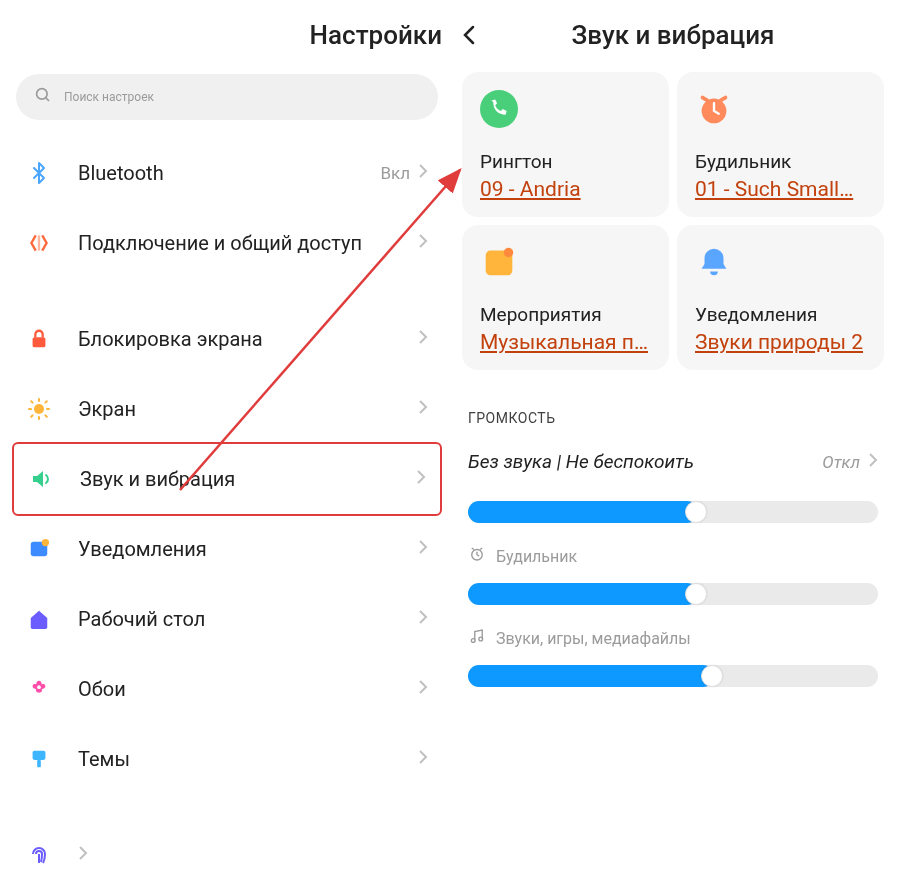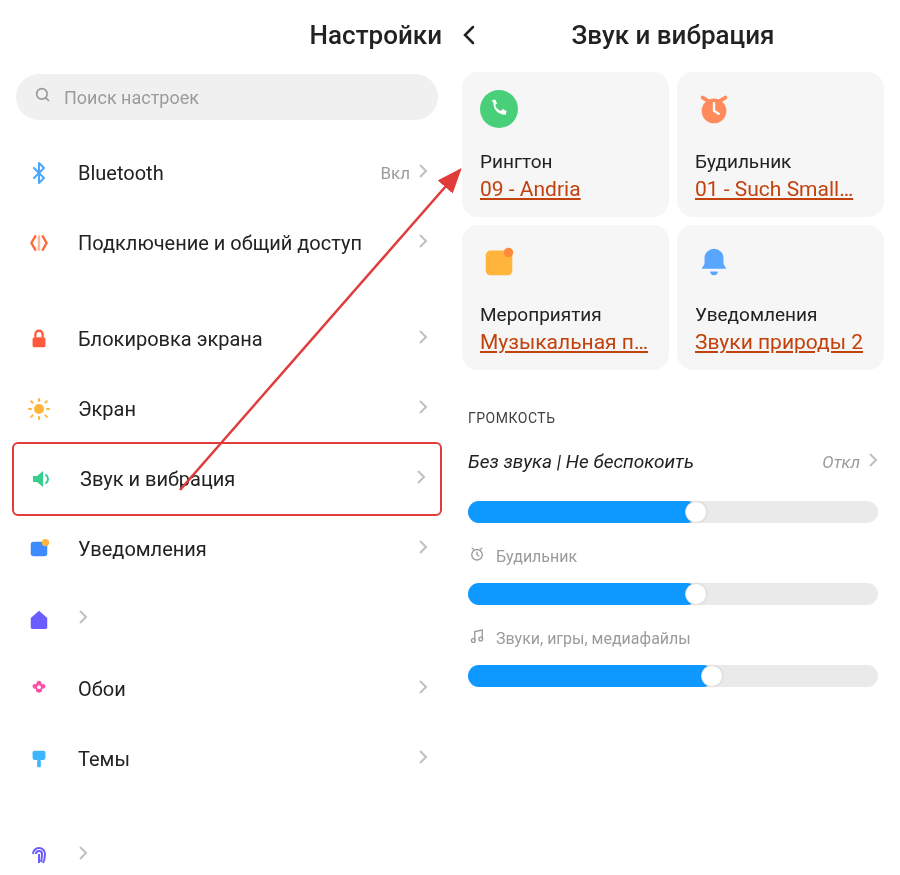--- a/index.html
+++ b/index.html
@@ -27,21 +27,21 @@
   .search-box {
     background: #f0f0f0;
     border-radius: 24px;
     display: flex;
     align-items: center;
     padding: 12px 18px;
     margin: 0 4px 18px 4px;
     color: #9b9b9b;
   }
   .search-box .search-icon { margin-right: 12px; flex-shrink: 0; }
-  .search-box .placeholder { font-size: 18px; }
+  .search-box .placeholder { font-size: 12px; }
 
   .settings-list { }
   .settings-item {
     display: flex;
     align-items: center;
     padding: 18px 14px 18px 10px;
     cursor: pointer;
   }
   .settings-item .icon-slot {
     width: 34px; height: 34px;
@@ -280,20 +280,21 @@
             </svg>
         </span>
       </div>
 
       <div class="settings-item">
         <span class="icon-slot">
           <svg width="22" height="22" viewBox="0 0 24 24" fill="#6a5cff">
               <path d="M3 11l9-8 9 8v10a2 2 0 01-2 2H5a2 2 0 01-2-2V11z"></path>
             </svg>
         </span>
+        <span class="label">Рабочий стол</span>
         <span class="chevron">
           <svg width="10" height="16" viewBox="0 0 10 16" fill="none" stroke="#c0c0c0" stroke-width="2">
               <path d="M2 2l6 6-6 6"></path>
             </svg>
         </span>
       </div>
 
       <div class="settings-item">
         <span class="icon-slot">
           <svg width="22" height="22" viewBox="0 0 24 24" fill="#ff4daa">

